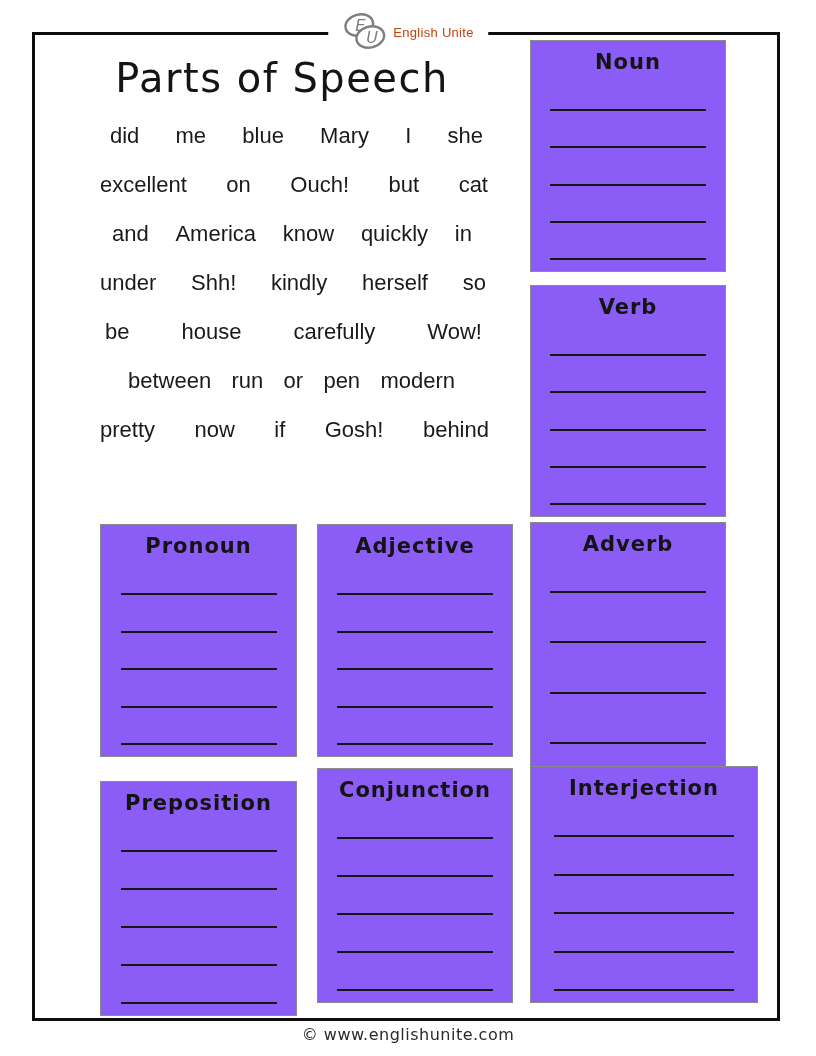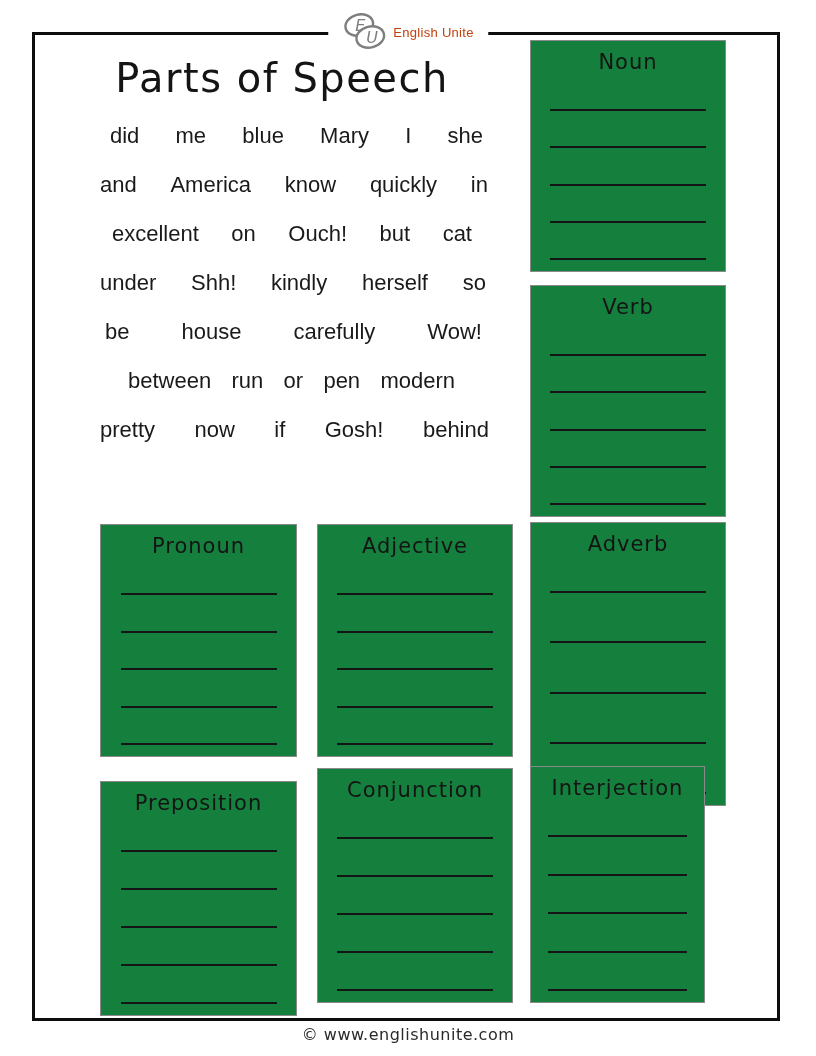--- a/index.html
+++ b/index.html
@@ -35,41 +35,41 @@
   .word-row:nth-child(1) { padding:0 7px 0 10px; }
   .word-row:nth-child(2) { padding:0 2px 0 0; }
   .word-row:nth-child(3) { padding:0 18px 0 12px; }
   .word-row:nth-child(4) { padding:0 4px 0 0; }
   .word-row:nth-child(5) { padding:0 8px 0 5px; }
   .word-row:nth-child(6) { padding:0 35px 0 28px; }
   .word-row:nth-child(7) { padding:0 1px 0 0; }
   .word-row:nth-child(8) { padding:0 16px 0 10px; }
   
   .box {
-    position:absolute; background:#15803d; border:1.6px solid #8a8a8a;
-    box-sizing:border-box; z-index:2;
+    position:absolute; background:#8b5cf6; border:1.6px solid #8a8a8a;
+    box-sizing:border-box; z-index:2;font-weight:bold;
   }
   .box-title {
     margin-top:9px; text-align:center; font-family:"DejaVu Sans", sans-serif;
     font-size:21px; letter-spacing:1px; color:#141414;
   }
   .box-lines {
     position:absolute; left:0; right:0; top:68px; bottom:11px;
     display:flex; flex-direction:column; justify-content:space-between;
   }
   .blank-line { width:80%; margin:0 auto; height:0; border-top:2.5px solid #151515; }
   
   .pos-noun         { left:530px; top:40px;  width:196px; height:232px; }
   .pos-verb         { left:530px; top:285px; width:196px; height:232px; }
   .pos-pronoun      { left:100px; top:524px; width:197px; height:233px; }
   .pos-adjective    { left:317px; top:524px; width:196px; height:233px; }
   .pos-adverb       { left:530px; top:522px; width:196px; height:284px; }
   .pos-preposition  { left:100px; top:768px; width:197px; height:235px;margin-top:13px; }
   .pos-conjunction  { left:317px; top:768px; width:196px; height:235px; }
-  .pos-interjection { left:530px; top:766px; width:175px; height:237px; }
+  .pos-interjection { left:530px; top:766px; width:228px; height:237px; }
   
   .footer {
     position:absolute; top:1025px; left:0; width:100%; text-align:center;
     font-family:"DejaVu Sans", sans-serif; font-size:16px; letter-spacing:0.5px;
     color:#2a2a2a; z-index:2;
   }
 </style>
 </head>
 <body>
 
@@ -94,34 +94,34 @@
   <div class="word-bank">
     <div class="word-row">
       <span>did</span>
       <span>me</span>
       <span>blue</span>
       <span>Mary</span>
       <span>I</span>
       <span>she</span>
     </div>
     <div class="word-row">
+      <span>excellent</span>
+      <span>on</span>
+      <span>Ouch!</span>
+      <span>but</span>
+      <span>cat</span>
+    </div>
+    <div class="word-row">
       <span>and</span>
       <span>America</span>
       <span>know</span>
       <span>quickly</span>
       <span>in</span>
     </div>
     <div class="word-row">
-      <span>excellent</span>
-      <span>on</span>
-      <span>Ouch!</span>
-      <span>but</span>
-      <span>cat</span>
-    </div>
-    <div class="word-row">
       <span>under</span>
       <span>Shh!</span>
       <span>kindly</span>
       <span>herself</span>
       <span>so</span>
     </div>
     <div class="word-row">
       <span>be</span>
       <span>house</span>
       <span>carefully</span>

